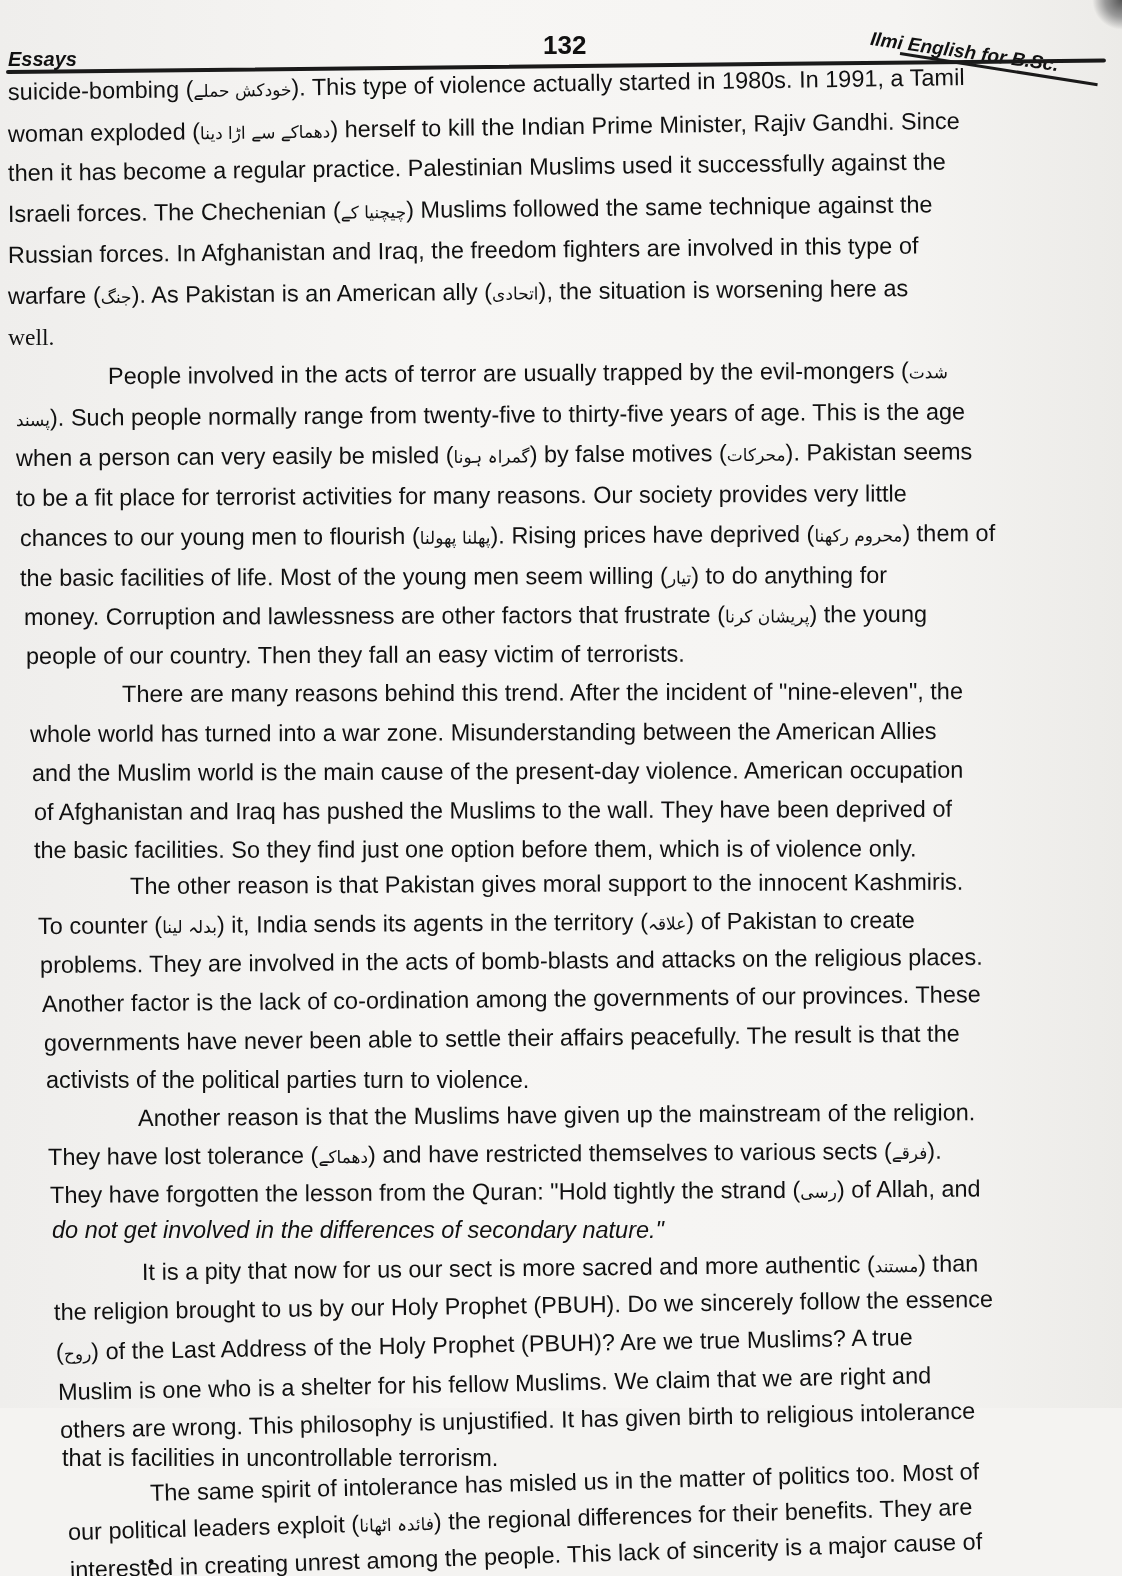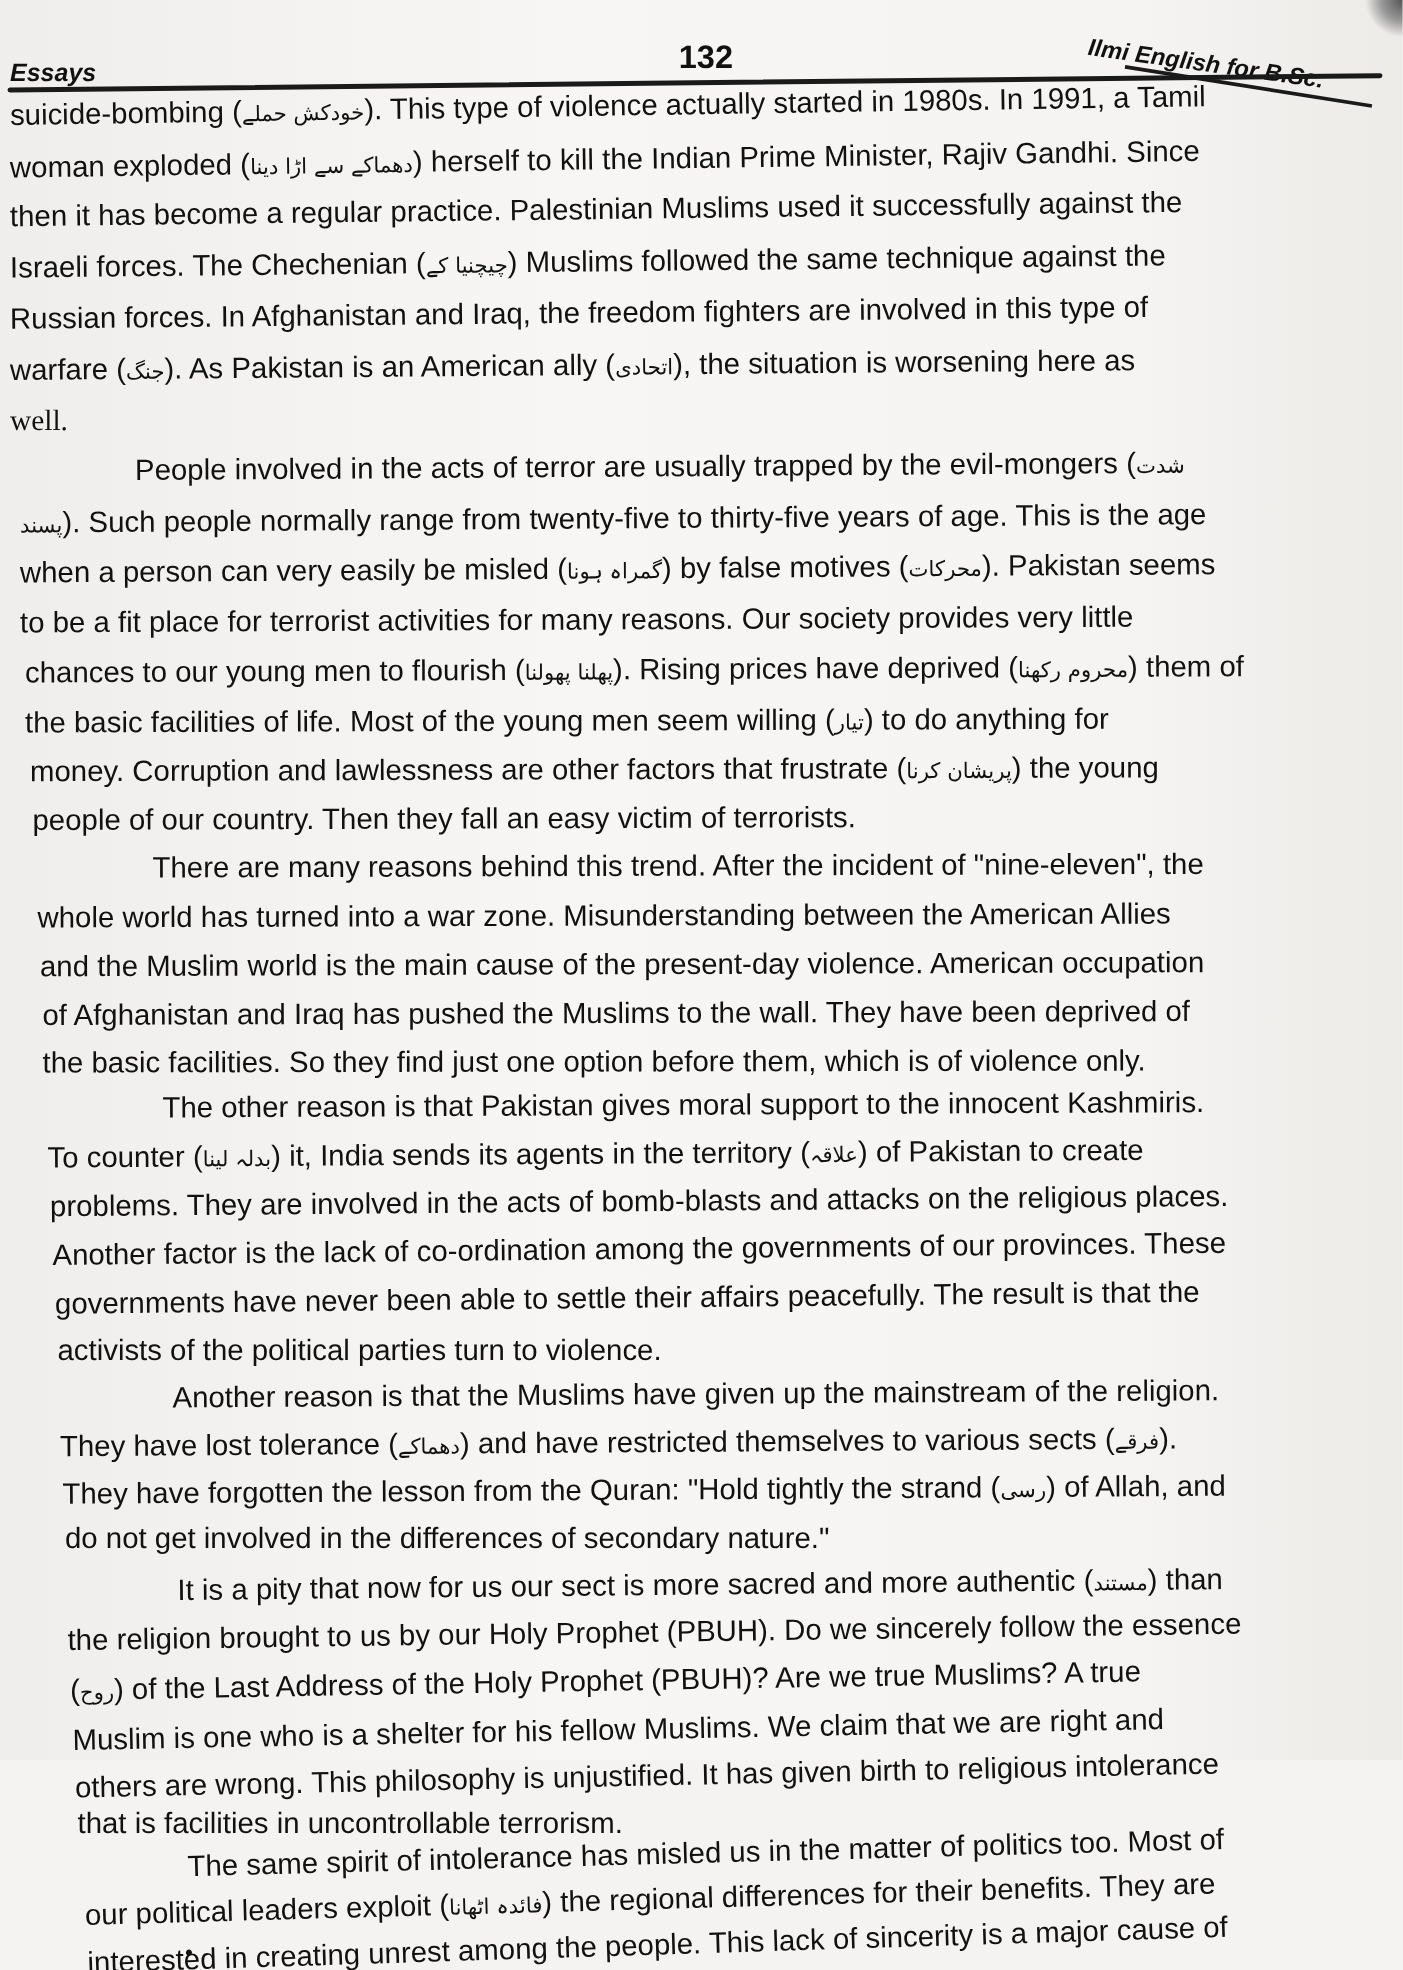--- a/index.html
+++ b/index.html
@@ -89,21 +89,21 @@
       <div class="line" style="left: 34px; top: 836px; transform: rotate(-0.1deg);">the basic facilities. So they find just one option before them, which is of violence only.</div>
       <div class="line" style="left: 130px; top: 872px; transform: rotate(-0.3deg);">The other reason is that Pakistan gives moral support to the innocent Kashmiris.</div>
       <div class="line" style="left: 38px; top: 912px; transform: rotate(-0.4deg);">To counter (<span class="ur">بدلہ لینا</span>) it, India sends its agents in the territory (<span class="ur">علاقہ</span>) of Pakistan to create</div>
       <div class="line" style="left: 40px; top: 951px; transform: rotate(-0.5deg);">problems. They are involved in the acts of bomb-blasts and attacks on the religious places.</div>
       <div class="line" style="left: 42px; top: 990px; transform: rotate(-0.6deg);">Another factor is the lack of co-ordination among the governments of our provinces. These</div>
       <div class="line" style="left: 44px; top: 1029px; transform: rotate(-0.6deg);">governments have never been able to settle their affairs peacefully. The result is that the</div>
       <div class="line" style="left: 46px; top: 1066px; transform: rotate(0deg); text-align: center;">activists of the political parties turn to violence.</div>
       <div class="line" style="left: 138px; top: 1104px; transform: rotate(-0.4deg);">Another reason is that the Muslims have given up the mainstream of the religion.</div>
       <div class="line" style="left: 48px; top: 1143px; transform: rotate(-0.4deg);">They have lost tolerance (<span class="ur">دھماکے</span>) and have restricted themselves to various sects (<span class="ur">فرقے</span>).</div>
       <div class="line" style="left: 50px; top: 1181px; transform: rotate(-0.4deg);">They have forgotten the lesson from the Quran: "Hold tightly the strand (<span class="ur">رسی</span>) of Allah, and</div>
-      <div class="line" style="left: 52px; top: 1216px; transform: rotate(0deg);">do not get involved in the differences of secondary nature."</div>
+      <div class="line" style="left: 52px; top: 1216px; transform: rotate(0deg); font-style: italic;">do not get involved in the differences of secondary nature."</div>
       <div class="line" style="left: 142px; top: 1258px; transform: rotate(-0.6deg);">It is a pity that now for us our sect is more sacred and more authentic (<span class="ur">مستند</span>) than</div>
       <div class="line" style="left: 54px; top: 1298px; transform: rotate(-0.8deg);">the religion brought to us by our Holy Prophet (PBUH). Do we sincerely follow the essence</div>
       <div class="line" style="left: 56px; top: 1338px; transform: rotate(-1deg);">(<span class="ur">روح</span>) of the Last Address of the Holy Prophet (PBUH)? Are we true Muslims? A true</div>
       <div class="line" style="left: 58px; top: 1378px; transform: rotate(-1.1deg);">Muslim is one who is a shelter for his fellow Muslims. We claim that we are right and</div>
       <div class="line" style="left: 60px; top: 1416px; transform: rotate(-1.2deg);">others are wrong. This philosophy is unjustified. It has given birth to religious intolerance</div>
       <div class="line" style="left: 62px; top: 1444px; transform: rotate(0deg);">that is facilities in uncontrollable terrorism.</div>
       <div class="line" style="left: 150px; top: 1479px; transform: rotate(-1.5deg);">The same spirit of intolerance has misled us in the matter of politics too. Most of</div>
       <div class="line" style="left: 68px; top: 1518px; transform: rotate(-1.6deg);">our political leaders exploit (<span class="ur">فائدہ اٹھانا</span>) the regional differences for their benefits. They are</div>
       <div class="line" style="left: 70px; top: 1556px; transform: rotate(-1.8deg);">interested in creating unrest among the people. This lack of sincerity is a major cause of</div>
     </div>

